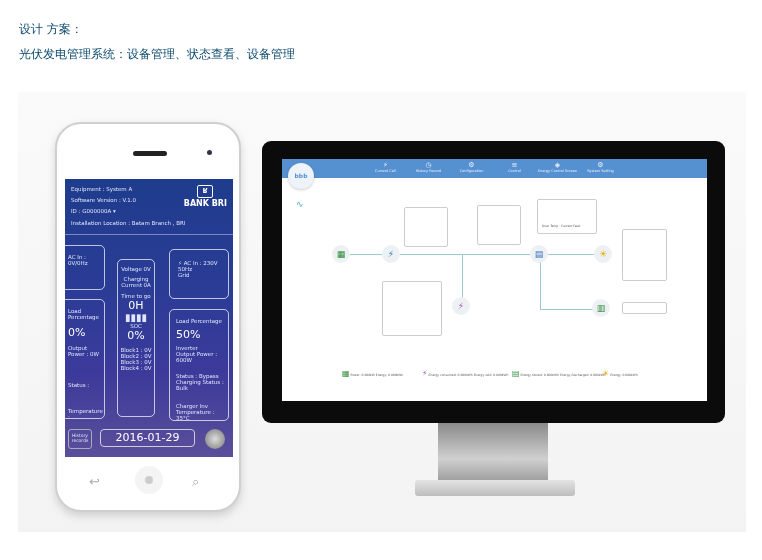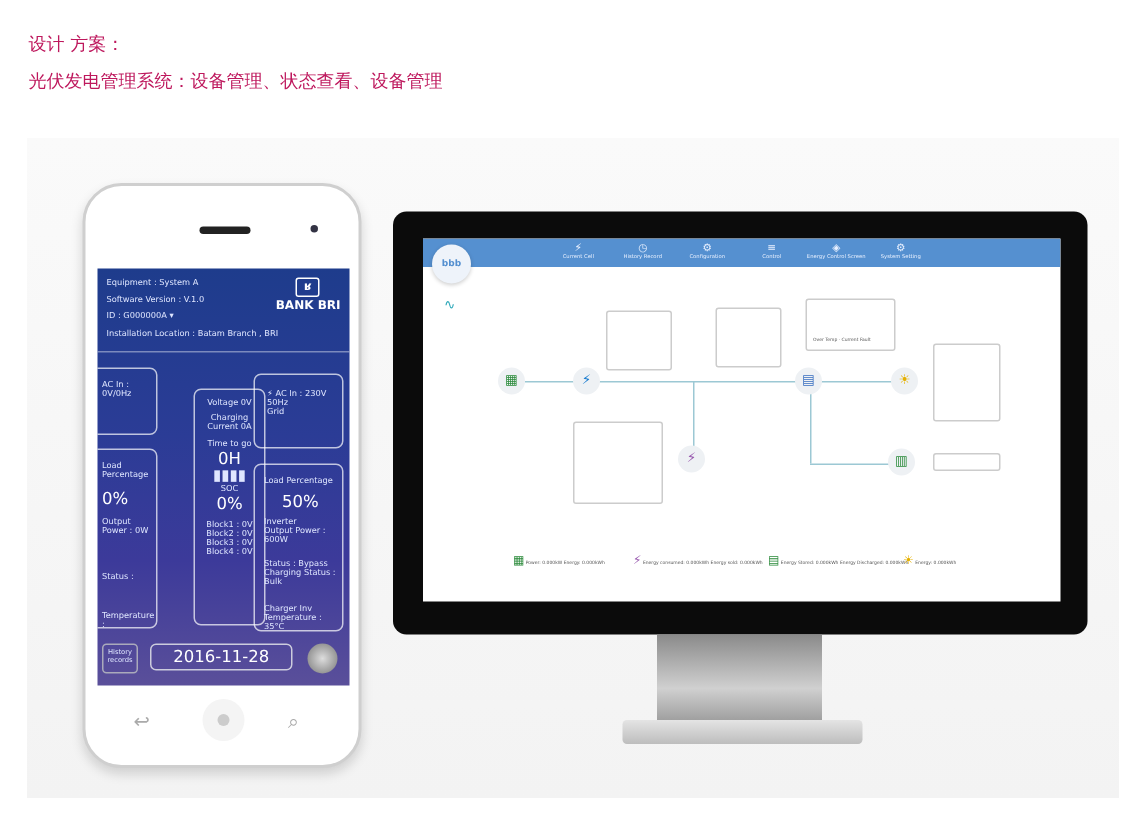--- a/index.html
+++ b/index.html
@@ -1,17 +1,17 @@
 <!DOCTYPE html>
 <html><head>
 <meta charset="utf-8">
 <style>
 *{box-sizing:border-box;margin:0;padding:0}
 body{width:762px;height:560px;background:#fff;font-family:"DejaVu Sans",sans-serif;position:relative;overflow:hidden}
-.txt{position:absolute;left:19px;font-size:12px;color:#be185d}
+.txt{position:absolute;left:19px;font-size:12px;color:#0c4a6e}
 .stage{position:absolute;left:18px;top:92px;width:728px;height:440px;background:linear-gradient(#fafafa,#f3f3f3)}
 
 .phone{position:absolute;left:55px;top:122px;width:186px;height:390px;background:#fff;border:2px solid #cfcfcf;border-radius:26px;box-shadow:0 4px 8px rgba(0,0,0,.15)}
 .speaker{position:absolute;left:76px;top:27px;width:34px;height:5px;background:#222;border-radius:3px}
 .cam{position:absolute;left:150px;top:26px;width:5px;height:5px;background:#334;border-radius:50%}
 .pscreen{position:absolute;left:8px;top:55px;width:168px;height:278px;background:linear-gradient(#1e3c8c,#2b3c96 40%,#3c3a9a 70%,#5a4f9a);color:#dfe6ff;font-size:5.5px;overflow:hidden}
 .ptop{position:absolute;left:0;top:0;width:100%;height:56px;border-bottom:1px solid rgba(255,255,255,.4)}
 .pline{position:absolute;left:6px}
 .bri{position:absolute;right:6px;top:6px;text-align:center;font-weight:bold;font-size:8px;color:#fff}
 .briicon{width:16px;height:13px;border:1.5px solid #fff;margin:0 auto 1px;border-radius:2px;font-size:8px;line-height:10px}
@@ -58,48 +58,48 @@
   <div class="panel" style="left:-8px;top:66px;width:48px;height:45px;padding:8px 0 0 10px">
         <div>AC In : 0V/0Hz</div>
       </div>
   <div class="panel" style="left:-8px;top:120px;width:48px;height:120px;padding:8px 0 0 10px">
    <div>Load Percentage</div>
         <div class="big" style="margin:6px 0">0%</div>
    <div>Output Power : 0W</div>
         <div style="margin-top:25px">Status :</div>
         <div style="margin-top:20px">Temperature :</div>
       </div>
-  <div class="panel" style="left:64px;top:80px;width:48px;height:158px;text-align:center;padding-top:6px">
+  <div class="panel" style="left:52px;top:80px;width:38px;height:158px;text-align:center;padding-top:6px">
    <div>Voltage 0V</div>
         <div style="margin-top:4px">Charging Current 0A</div>
         <div style="margin-top:5px">Time to go</div>
    <div class="big">0H</div>
         <div style="font-size:10px">▮▮▮▮</div>
    <div>SOC</div>
         <div class="big">0%</div>
    <div style="margin-top:5px">Block1 : 0V</div>
         <div>Block2 : 0V</div>
         <div>Block3 : 0V</div>
         <div>Block4 : 0V</div>
       </div>
   <div class="panel" style="left:104px;top:70px;width:60px;height:50px;padding:10px 0 0 8px">
         <div>⚡ <span>AC In : 230V 50Hz</span></div>
         <div>Grid</div>
       </div>
   <div class="panel" style="left:104px;top:130px;width:60px;height:112px;padding:8px 0 0 6px">
    <div>Load Percentage</div>
-        <div class="big" style="margin:4px 12px">50%</div>
+        <div class="big" style="margin:4px 0">50%</div>
         <div>Inverter</div>
    <div>Output Power : 600W</div>
         <div style="margin-top:10px">Status : Bypass</div>
         <div>Charging Status : Bulk</div>
         <div style="margin-top:12px">Charger Inv Temperature : 35°C</div>
       </div>
   <div class="hist">History records</div>
-  <div class="date">2016-11-28</div>
+  <div class="date">2016-01-29</div>
   <div class="globe"></div>
  </div>
  <div class="navbtn" style="left:32px">↩</div>
  <div class="homebtn"></div>
  <div class="navbtn" style="left:135px">⌕</div>
 </div>
 
 <div class="monitor">
  <div class="mscreen">
   <div class="mbar">

